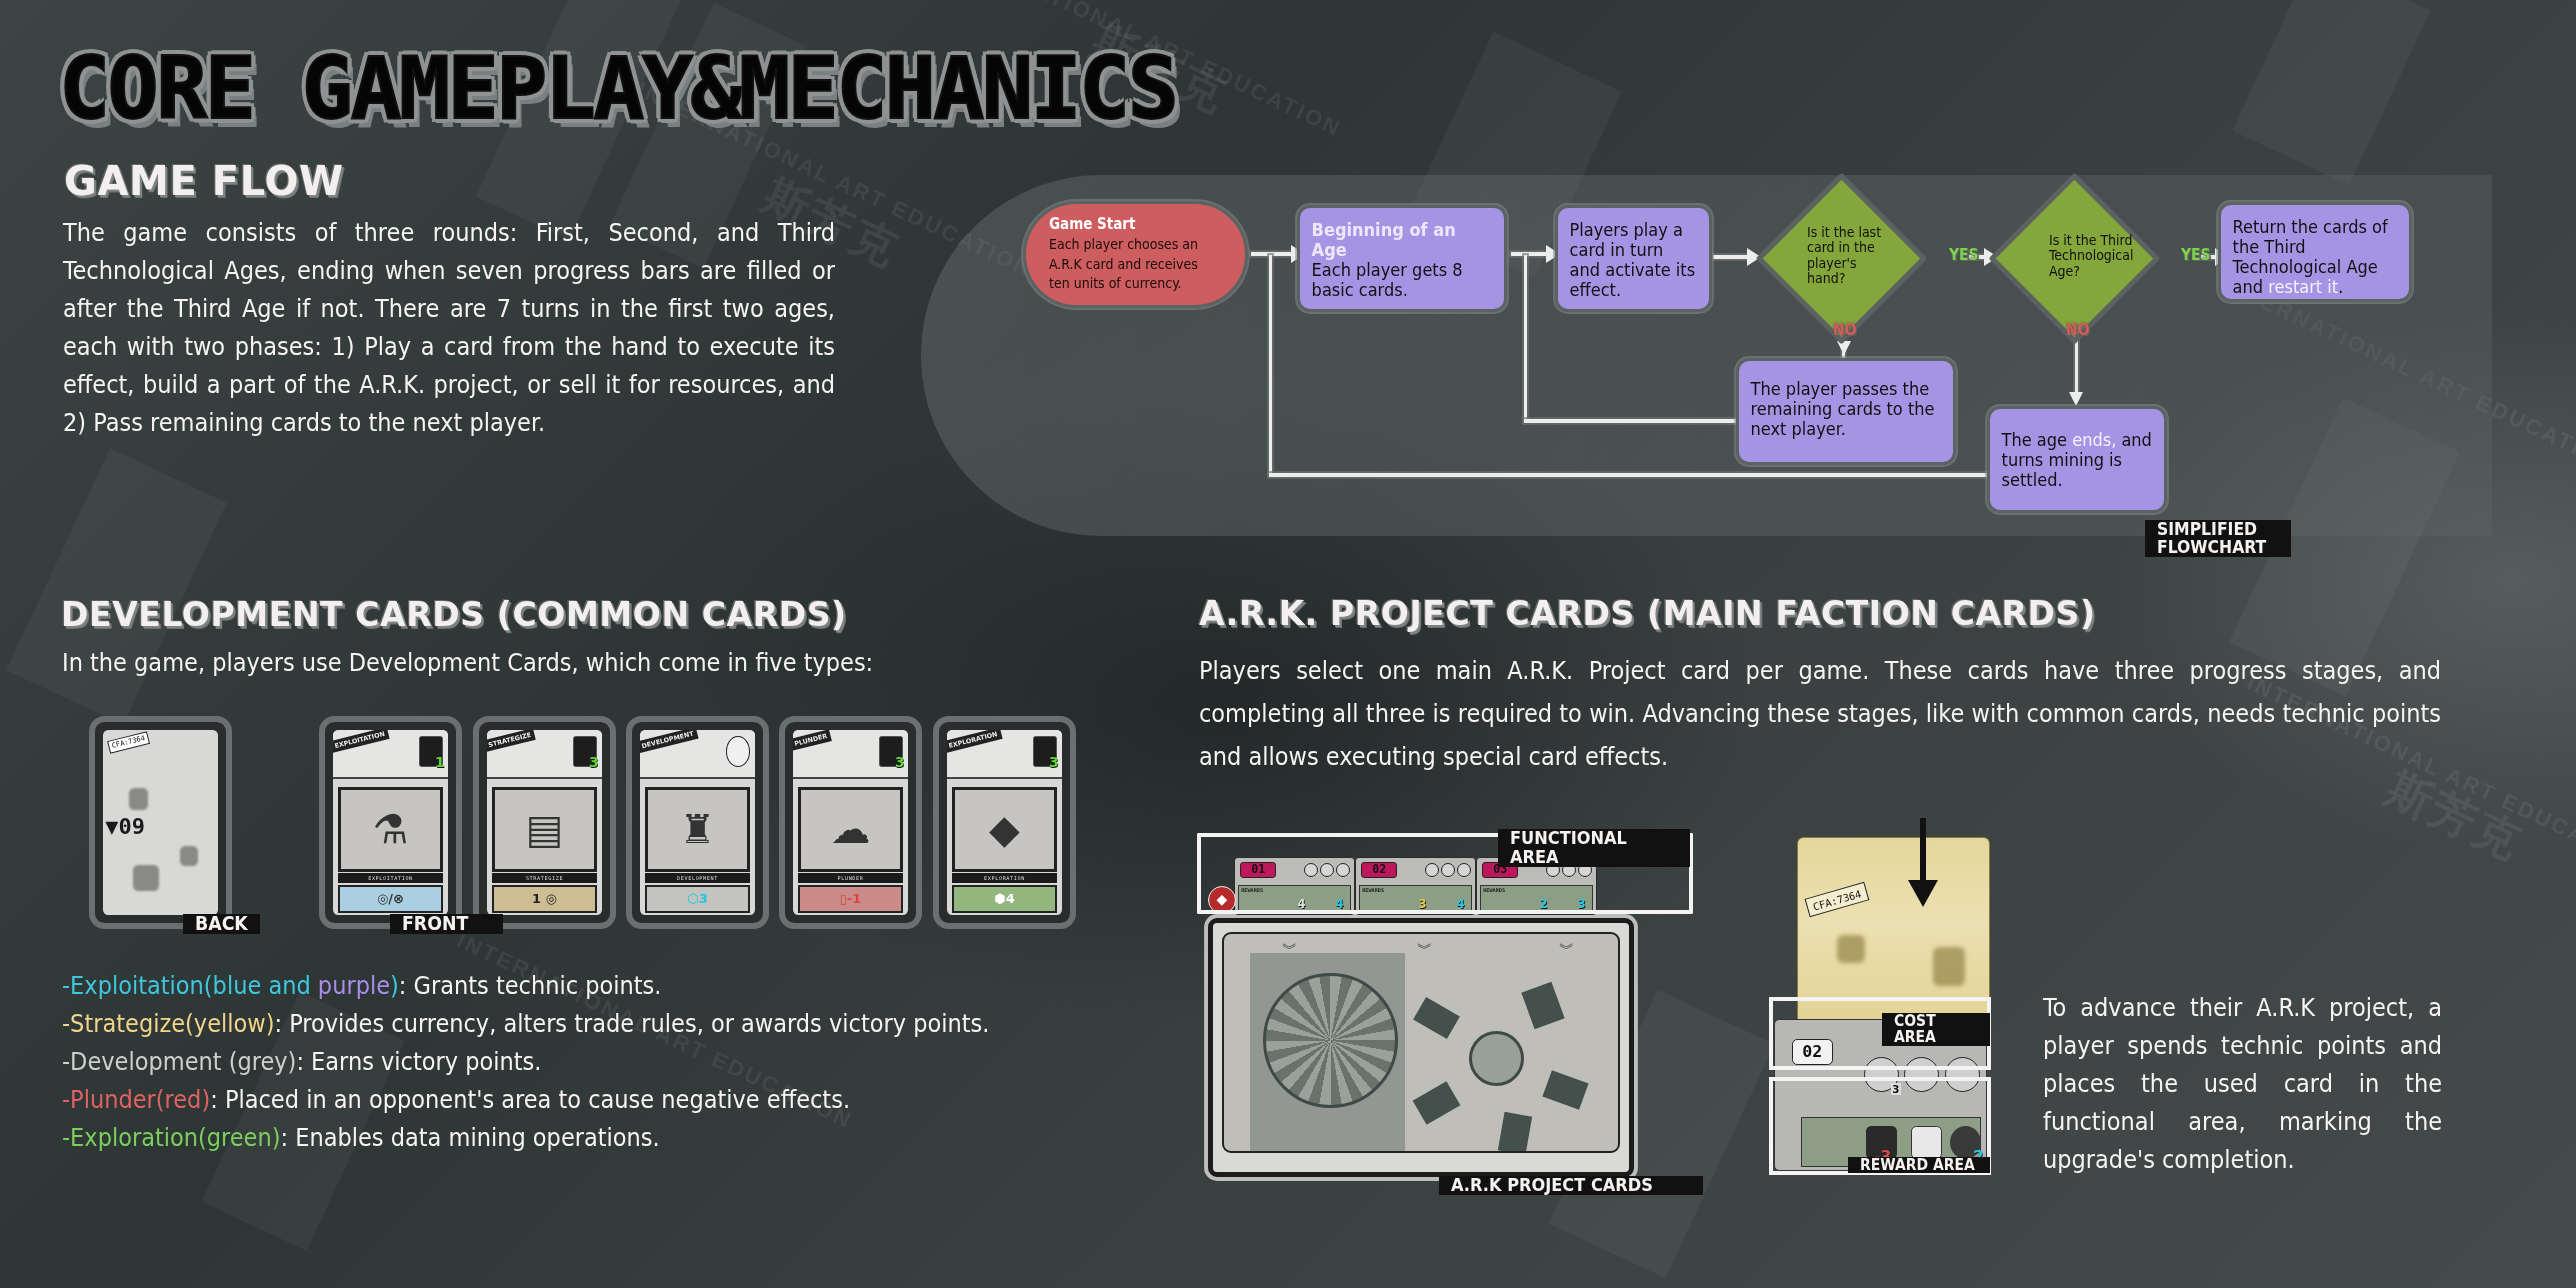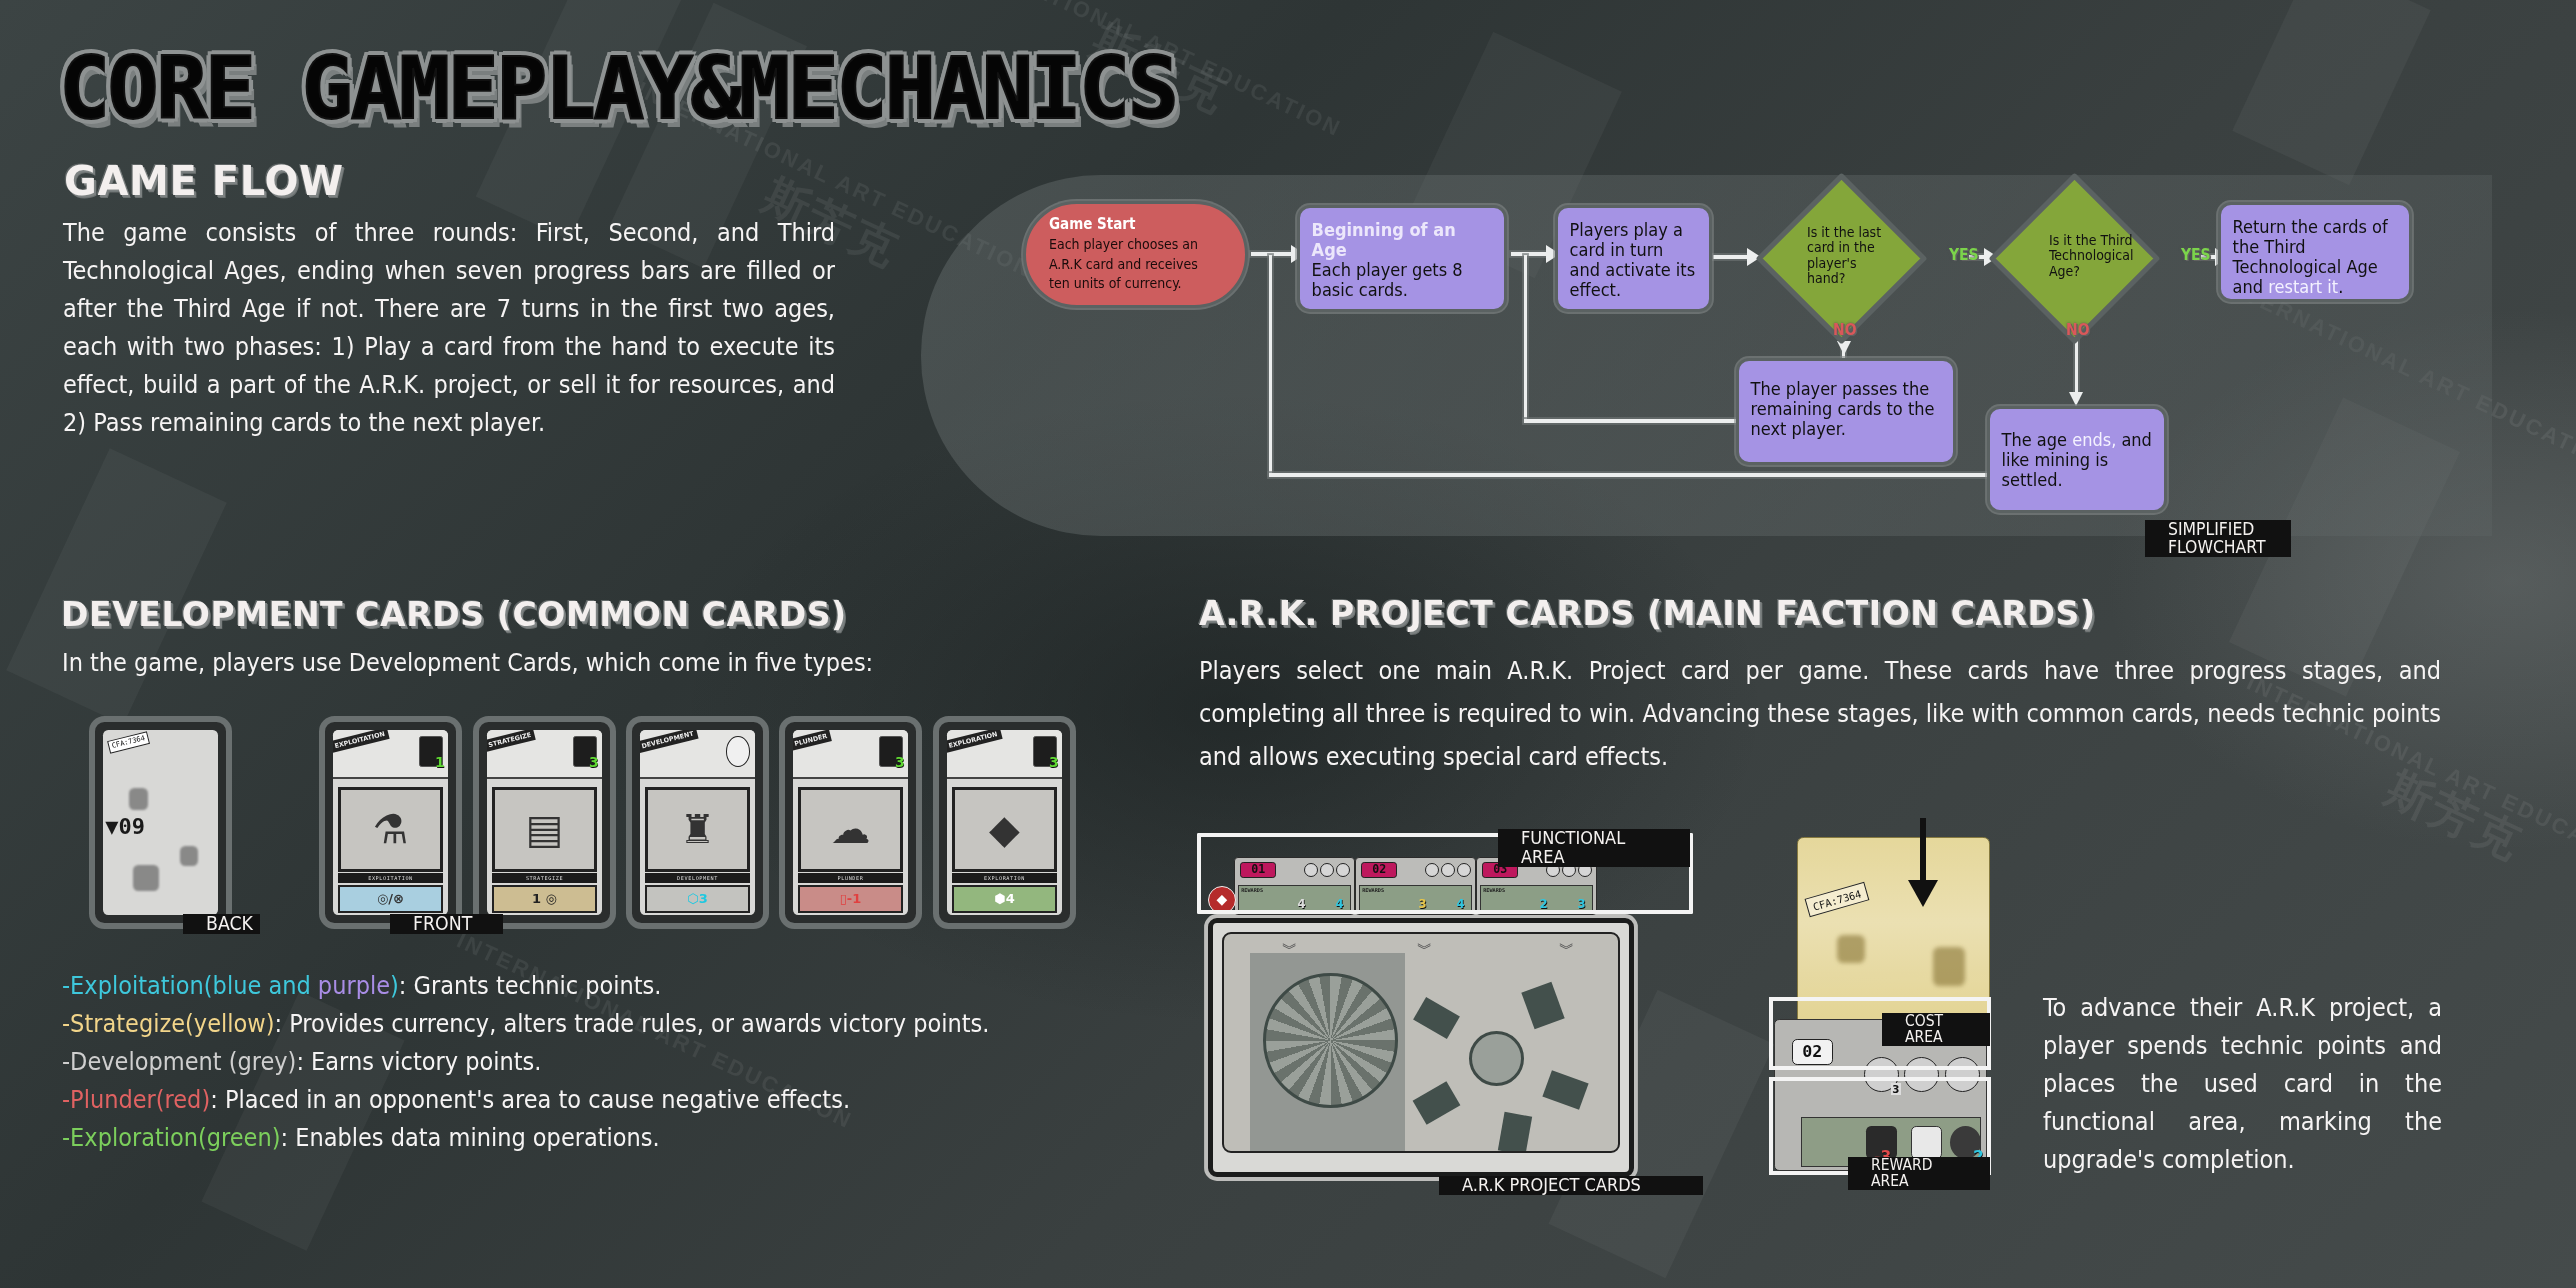--- a/index.html
+++ b/index.html
@@ -81,22 +81,22 @@
   .ah-right { border-top: 9px solid transparent; border-bottom: 9px solid transparent; border-left: 14px solid #eceeee; }
   .ah-down { border-left: 7.7px solid transparent; border-right: 7.7px solid transparent; border-top: 14px solid #eceeee; }
   .yes-label, .no-label {
     position: absolute; font-family: "DejaVu Sans Condensed", "DejaVu Sans", sans-serif; font-weight: bold; font-size: 15.5px;
     text-shadow: 0 0 2.6px #555, 1.3px 1.3px 0 #666;
   }
   .yes-label { color: #7bd44b; }
   .no-label { color: #d9585a; }
   .tag-label {
     position: absolute; background: #111; color: #f5f2f0;
-    font-family: "DejaVu Sans Condensed", "DejaVu Sans", sans-serif; font-weight: normal;
-    padding: 0 23px; line-height: 1.05;
+    font-family: "DejaVu Sans Condensed", "DejaVu Sans", sans-serif; font-weight: bold;
+    padding: 0 12px; line-height: 1.05;
   }
   
   .dcard {
     position: absolute; width: 143px; height: 213px; border-radius: 15.5px;
     background: #2a2d2d; border: 6.4px solid #6a7070; padding: 7.7px;
   }
   .dcard .face {
     width: 100%; height: 100%; border-radius: 5.2px; background: #d8d8d6; position: relative; overflow: hidden;
   }
   .dcard .top { position: absolute; left: 0; top: 0; right: 0; height: 49px; background: #e5e5e3; border-bottom: 2.6px solid #444; }
@@ -277,21 +277,21 @@
 
 <div class="fnode" style="left:2218px;top:202px;width:194px;height:100px;">
   <span>Return the  cards of the Third Technological Age and </span><span class="hl">restart it</span><span>.</span>
 </div>
 
 <div class="fnode" style="left:1736px;top:358px;width:220px;height:107px;">
   <div style="padding-top:6.4px;">The player passes the remaining cards to the next player.</div>
 </div>
 
 <div class="fnode" style="left:1987px;top:406px;width:180px;height:107px;">
-  <div style="padding-top:9px;"><span>The age </span><span class="hl">ends,</span><span> and like mining is settled.</span></div>
+  <div style="padding-top:9px;"><span>The age </span><span class="hl">ends,</span><span> and turns mining is settled.</span></div>
 </div>
 <div class="tag-label" style="left:2145px;top:520px;width:146px;font-size:17.4px;">SIMPLIFIED FLOWCHART</div>
 
 <h2 class="section-title" style="left:61px;top:595px;font-size:33px;">DEVELOPMENT CARDS (COMMON CARDS)</h2>
 <p class="body-text" style="left:62px;top:648px;font-size:25px;white-space:nowrap;">In the game, players use Development Cards, which come in five types:</p>
 
 <div class="dcard" style="left:89px;top:716px;">
   <div class="face back-face">
     <div class="stamp">CFA:7364</div>
     <div class="blob" style="left:26px;top:58px;width:19.3px;height:22px;"></div>

